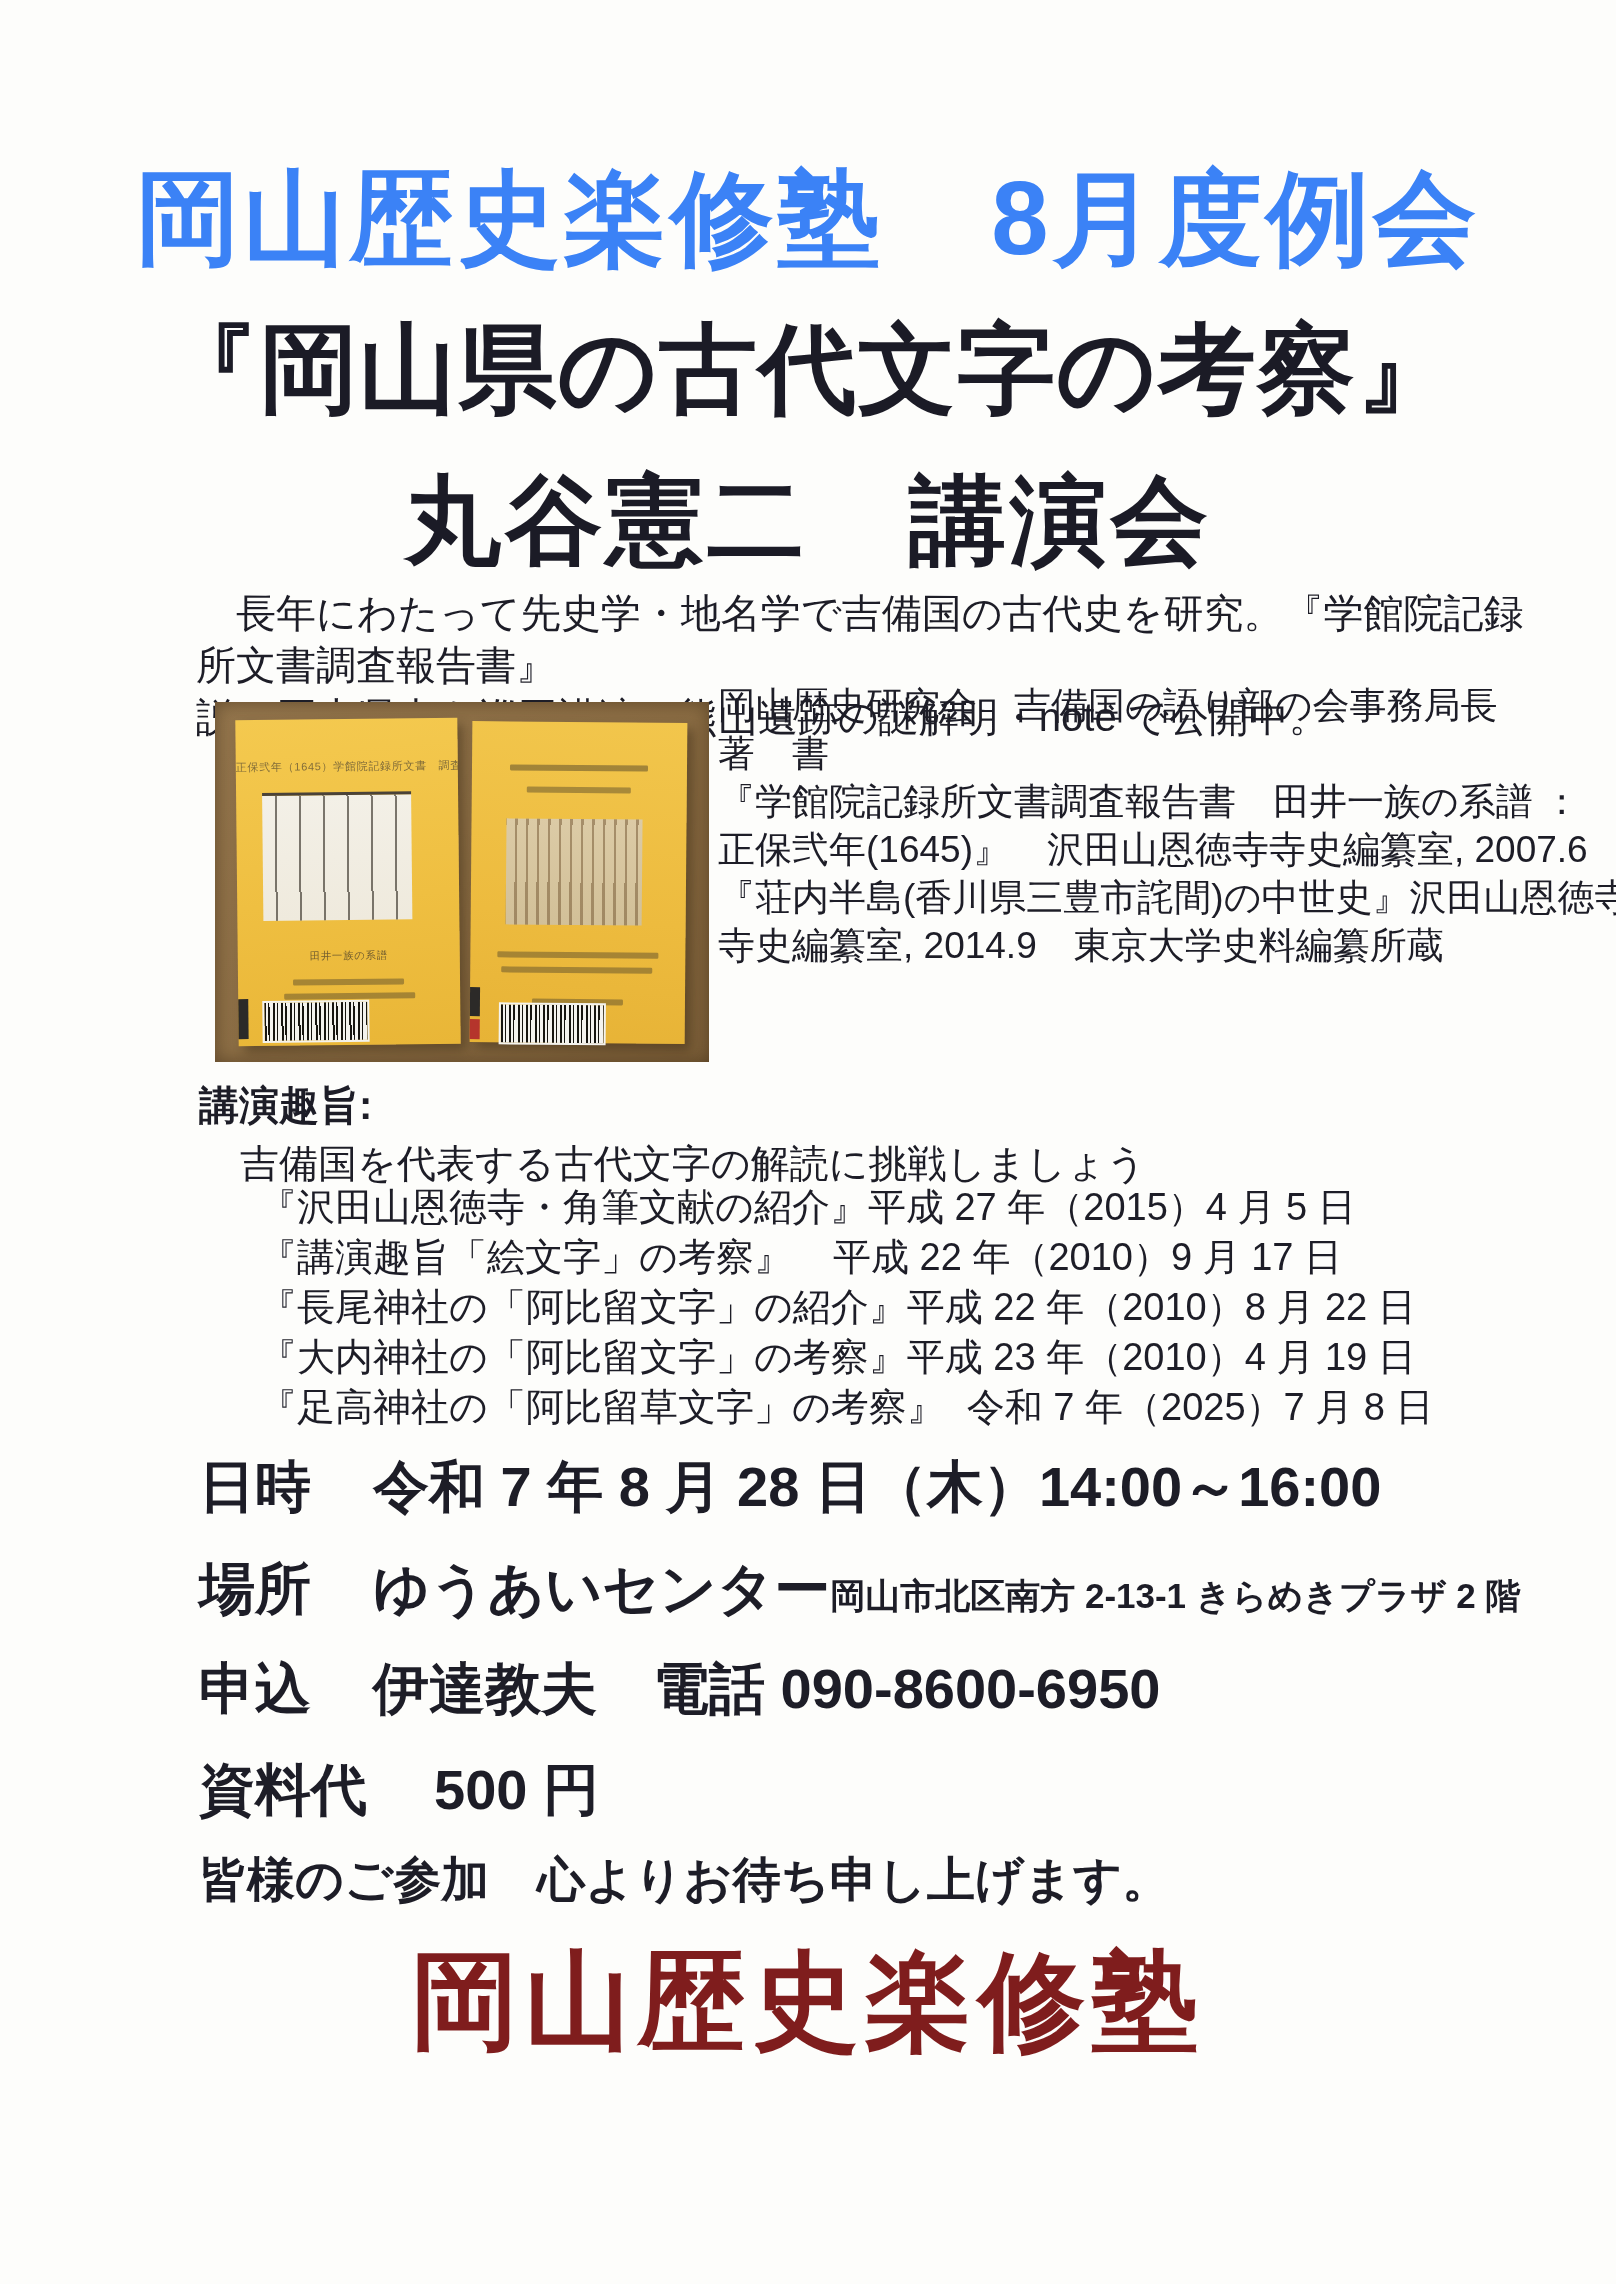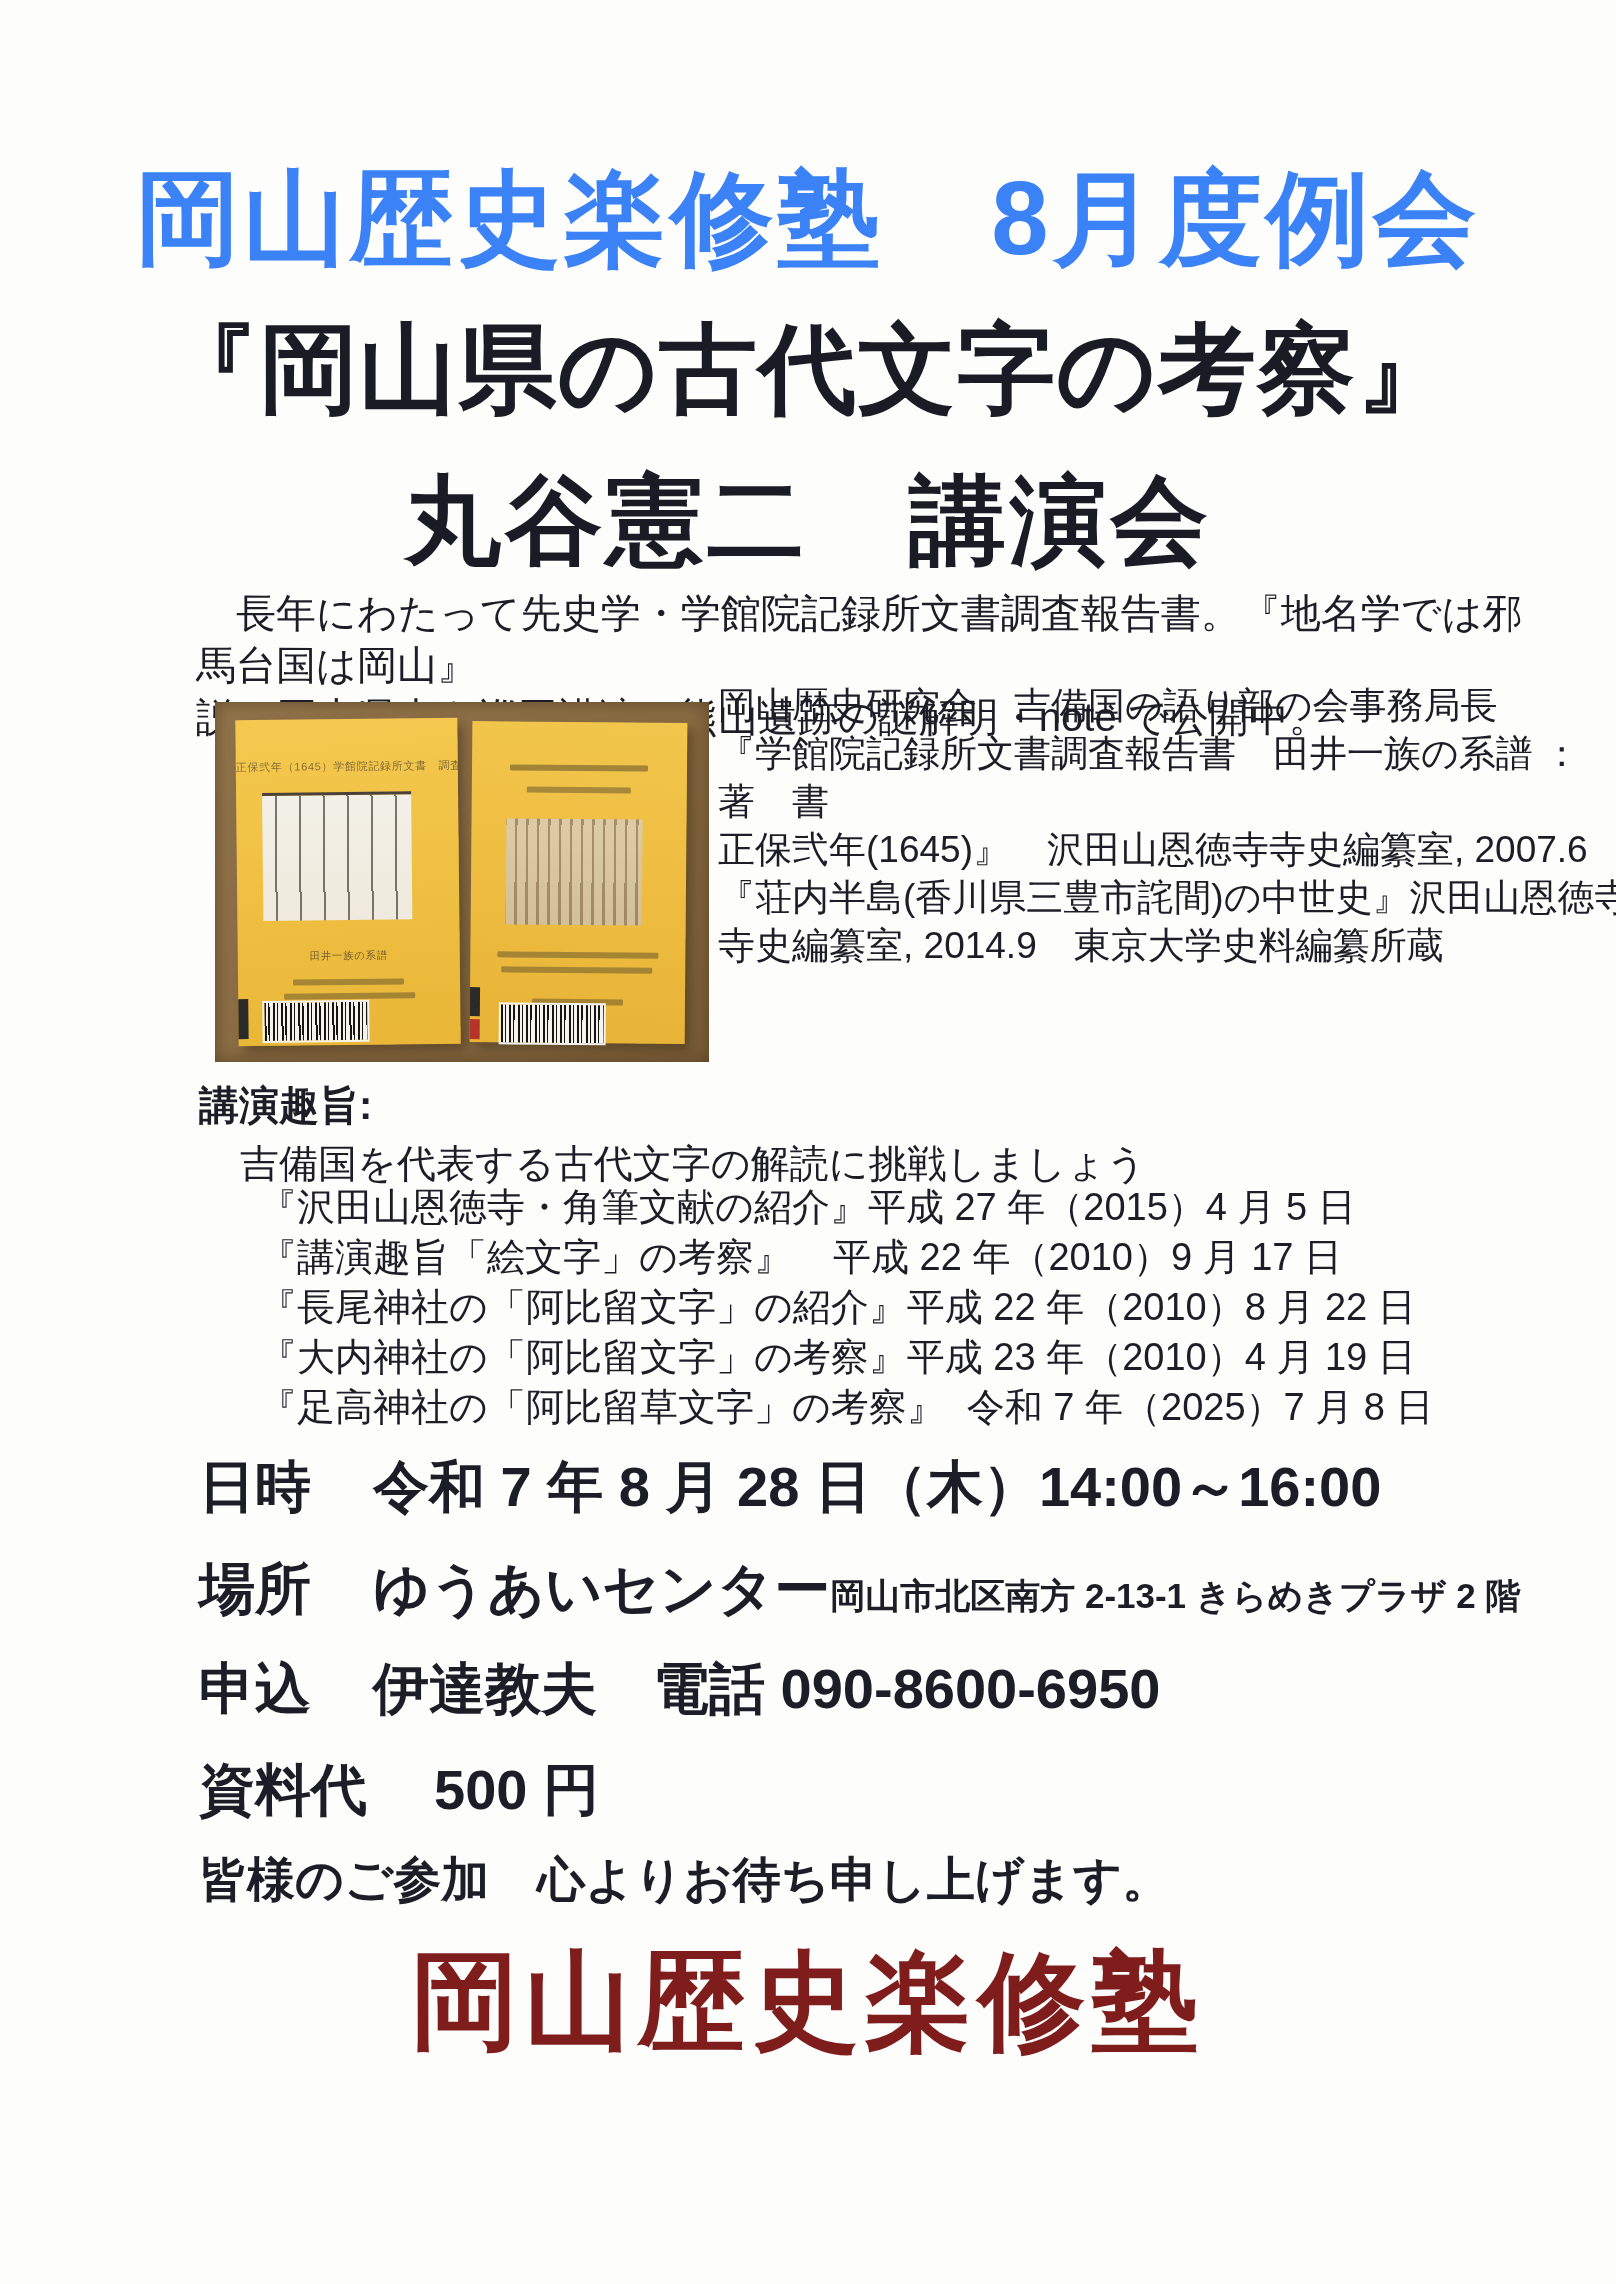--- a/index.html
+++ b/index.html
@@ -88,28 +88,28 @@
 </head>
 <body>
 
 <div id="page">
 
   <div class="red-title">岡山歴史楽修塾　8月度例会</div>
   <div class="main-title">『岡山県の古代文字の考察』</div>
   <div class="speaker-title">丸谷憲二　講演会</div>
 
   <div class="intro">
-    <div class="l1">長年にわたって先史学・学館院記録所文書調査報告書。『地名学では邪馬台国は岡山』</div>
+    <div class="l1">長年にわたって先史学・地名学で吉備国の古代史を研究。『学館院記録所文書調査報告書』</div>
     <div class="l2">説で岡山県内を巡回講演、熊山遺跡の謎解明・note で公開中。</div>
   </div>
 
   <div class="profile">
     <div>岡山歴史研究会　吉備国の語り部の会事務局長</div>
+    <div>著　書</div>
     <div>『学館院記録所文書調査報告書　田井一族の系譜 ：</div>
-    <div>著　書</div>
     <div>正保弐年(1645)』　沢田山恩徳寺寺史編纂室, 2007.6</div>
     <div>『荘内半島(香川県三豊市詫間)の中世史』沢田山恩徳寺</div>
     <div>寺史編纂室, 2014.9　東京大学史料編纂所蔵</div>
   </div>
 
   <div class="photo">
     <div class="book book-left">
       <div class="book-caption cap-top-left">正保弐年（1645）学館院記録所文書　調査報告書</div>
       <div class="inset inset-left"></div>
       <div class="book-caption cap-mid-left">田井一族の系譜</div>

